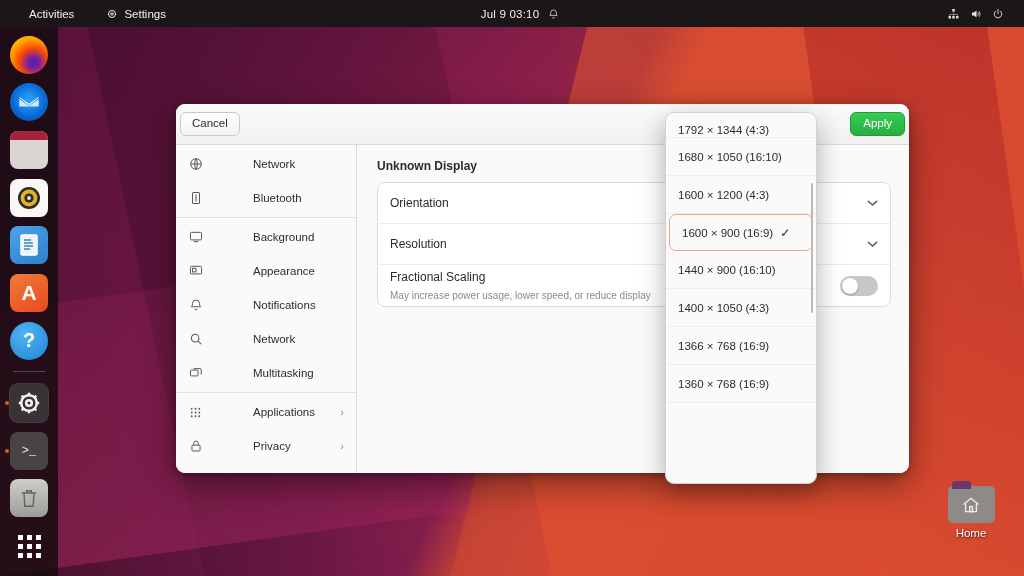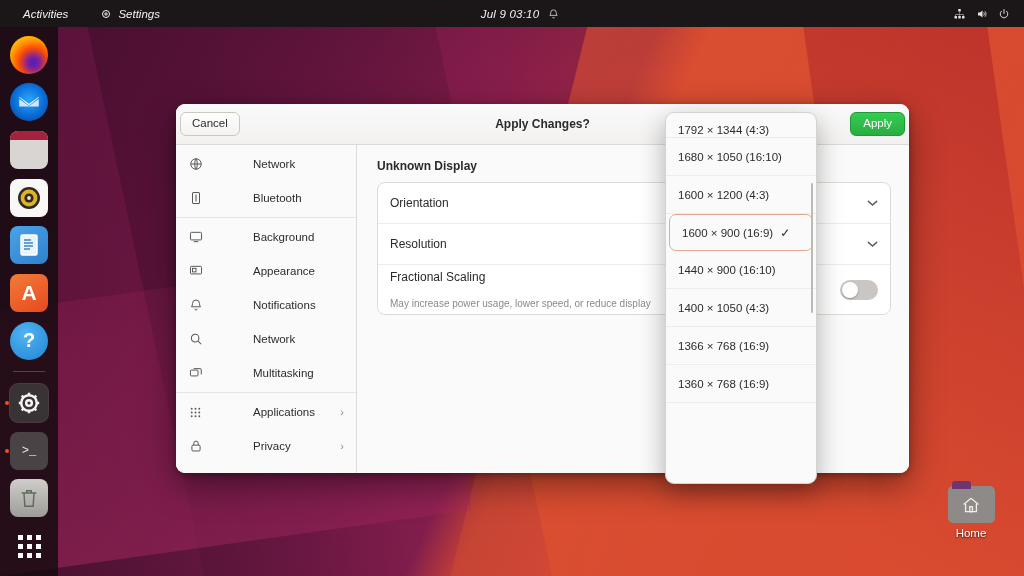--- a/index.html
+++ b/index.html
@@ -39,21 +39,21 @@
     background: linear-gradient(200deg, rgba(170,35,40,0.6), rgba(225,90,50,0.15));
     transform: skewX(8deg);
   }
 
   
   #top-bar {
     position: absolute; top: 0; left: 0; right: 0; height: 27px;
     background: #1b1618;
     display: flex; align-items: center;
     color: #f2f1f0; font-size: 11.5px;
-    z-index: 60; padding: 0 14px; font-style: italic;
+    z-index: 60; padding: 0 20px;
   }
   #activities-button { padding: 2px 9px; border-radius: 5px; font-size: 11.5px; }
   #topbar-app-menu {
     display: flex; align-items: center; gap: 6px;
     margin-left: 16px; padding: 2px 7px; border-radius: 5px;
   }
   #topbar-clock-area {
     position: absolute; left: 0; right: 0;
     display: flex; justify-content: center; align-items: center; gap: 9px;
     pointer-events: none;
@@ -209,21 +209,21 @@
   }
   .settings-row {
     display: flex; align-items: center;
     min-height: 41px; padding: 5px 12px;
     border-bottom: 1px solid #ececea;
   }
   .settings-row:last-child { border-bottom: none; }
   .row-text { flex: 1; min-width: 0; }
   .row-title { font-size: 12px; color: #2b2b2b; }
   .row-sub {
-    font-size: 10px; color: #8d8a87; margin-top: 14px;
+    font-size: 10px; color: #8d8a87; margin-top: 6px;
     white-space: nowrap; overflow: hidden;
   }
   .row-control {
     display: flex; align-items: center; gap: 6px;
     font-size: 11px; color: #3b3936; flex: 0 0 auto;
   }
   .chev-down { color: #5e5a57; font-size: 11px; }
   .toggle-switch {
     width: 38px; height: 20px; border-radius: 11px;
     background: #c9c6c3; position: relative;
@@ -424,21 +424,20 @@
         <i></i>
         <i></i>
     </span>
   </div>
 </div>
 
 <div id="settings-dialog">
 
   <div id="dialog-headerbar">
     <button id="cancel-button">Cancel</button>
-    <div id="dialog-title">Apply Changes?</div>
     <button id="apply-button">Apply</button>
   </div>
 
   <div id="dialog-body">
 
     <div id="settings-sidebar">
 
       <div class="sidebar-item">
         <span class="s-ico">
           <svg width="14" height="14" viewBox="0 0 24 24" fill="none" stroke="currentColor" stroke-width="1.7">

